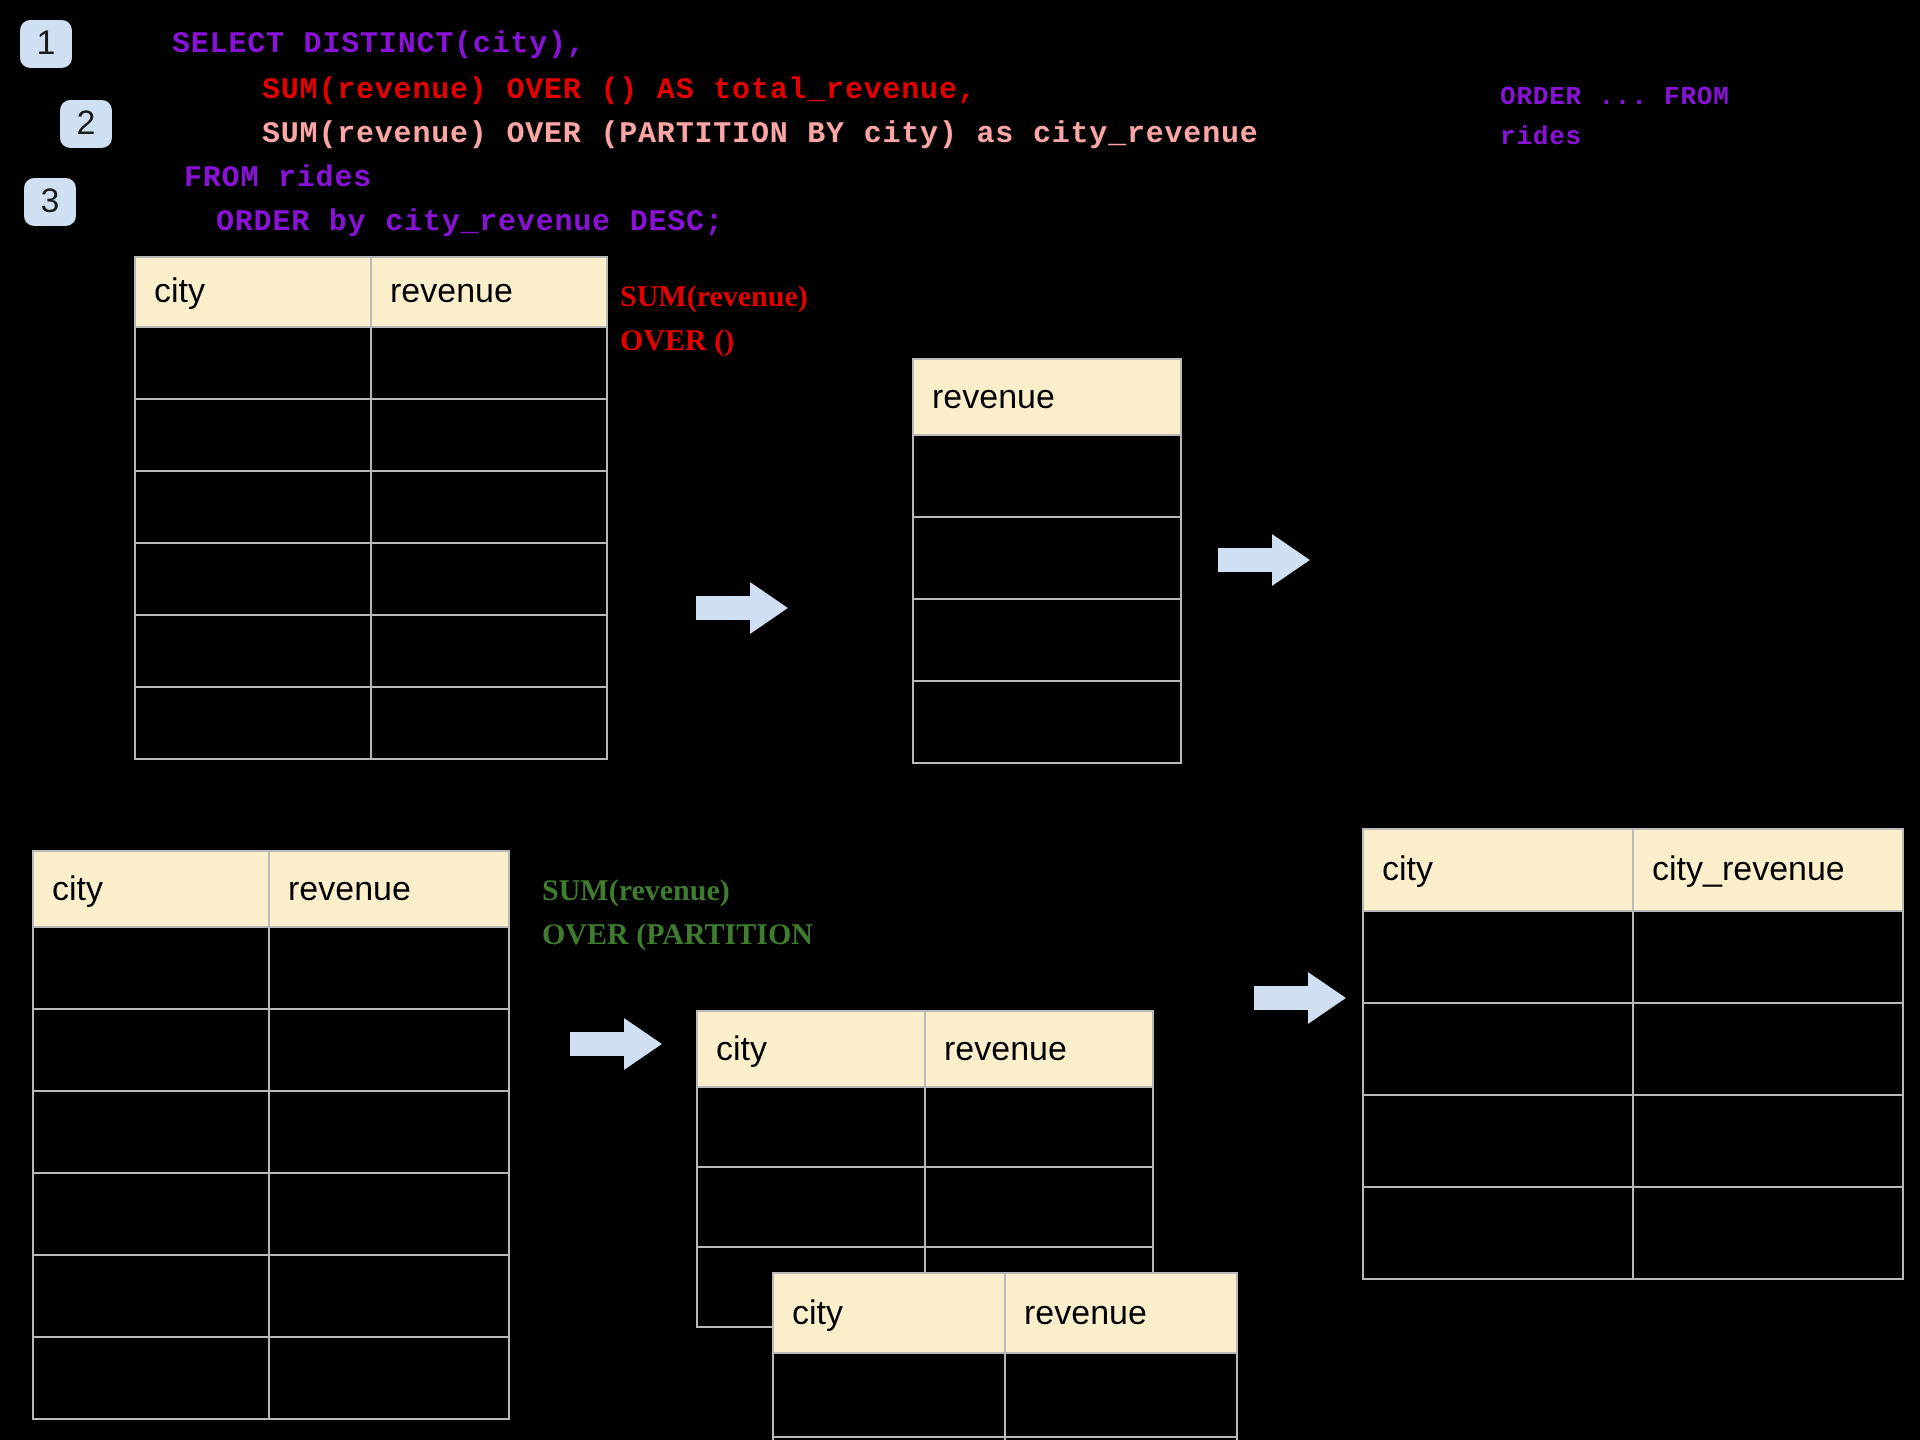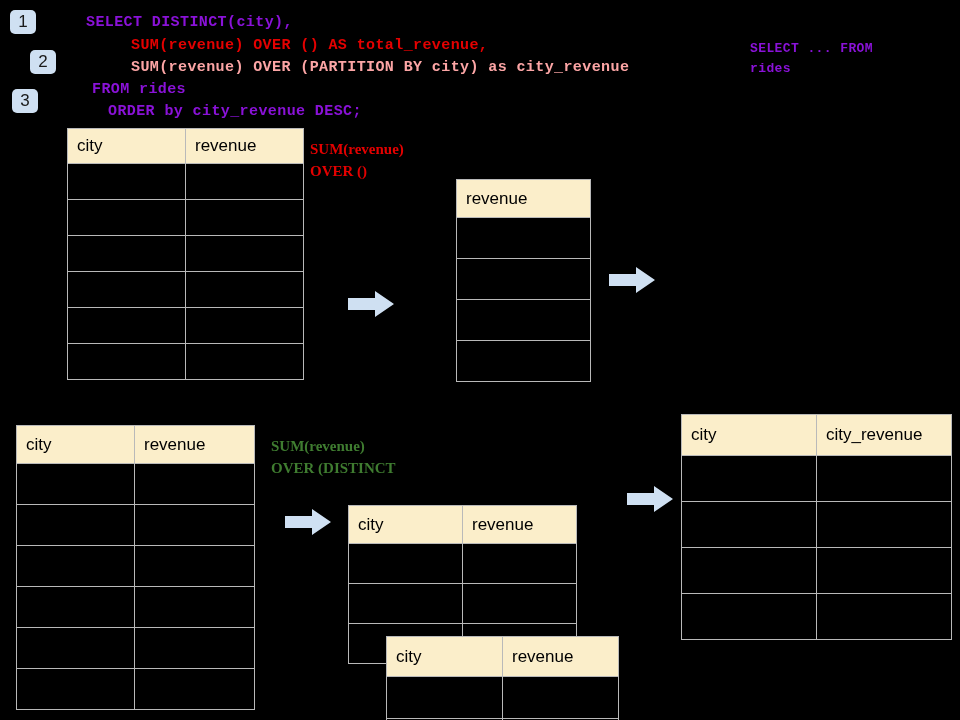--- a/index.html
+++ b/index.html
@@ -94,25 +94,25 @@
     </div>
 
   <div id="sql-layer">
       <div class="sql sql-purple" style="left: 86px; top: 14px;">SELECT DISTINCT(city),</div>
       <div class="sql sql-red" style="left: 131px; top: 37px;">SUM(revenue) OVER () AS total_revenue,</div>
       <div class="sql sql-green" style="left: 131px; top: 59px;">SUM(revenue) OVER (PARTITION BY city) as city_revenue</div>
       <div class="sql sql-purple" style="left: 92px; top: 81px;">FROM rides</div>
       <div class="sql sql-purple" style="left: 108px; top: 103px;">ORDER by city_revenue DESC;</div>
     </div>
 
-  <div class="sql sql-purple" id="sql-side-note" style="left: 750px; top: 39px; font-size: 13px; line-height: 20px;"><div>SELECT ... FROM</div><div>rides</div></div>
+  <div class="sql sql-purple" id="sql-side-note" style="left: 750px; top: 39px; font-size: 13px; line-height: 20px;"><div>ORDER ... FROM</div><div>rides</div></div>
 
   <div id="captions-layer">
       <div class="caption red" style="left: 310px; top: 138px;"><div>SUM(revenue)</div><div>OVER ()</div></div>
-      <div class="caption green" style="left: 271px; top: 435px;"><div>SUM(revenue)</div><div>OVER (DISTINCT</div></div>
+      <div class="caption green" style="left: 271px; top: 435px;"><div>SUM(revenue)</div><div>OVER (PARTITION</div></div>
     </div>
 
   <div id="tables-layer">
       <table class="tbl" style="left: 67px; top: 128px;">
         <colgroup>
           <col style="width: 118px;">
           <col style="width: 118px;">
         </colgroup>
         <tbody>
           <tr style="height: 35px;">

